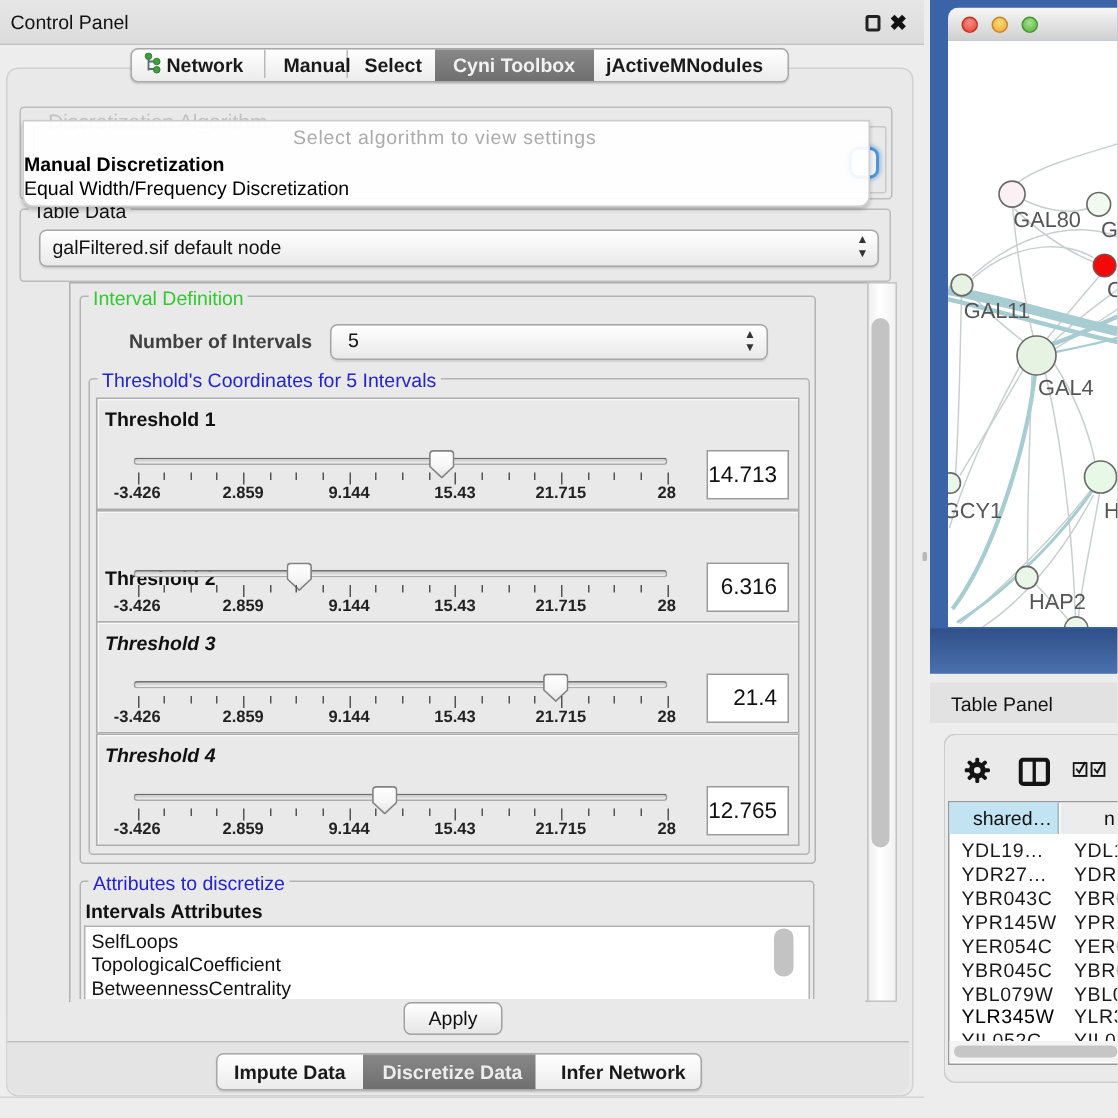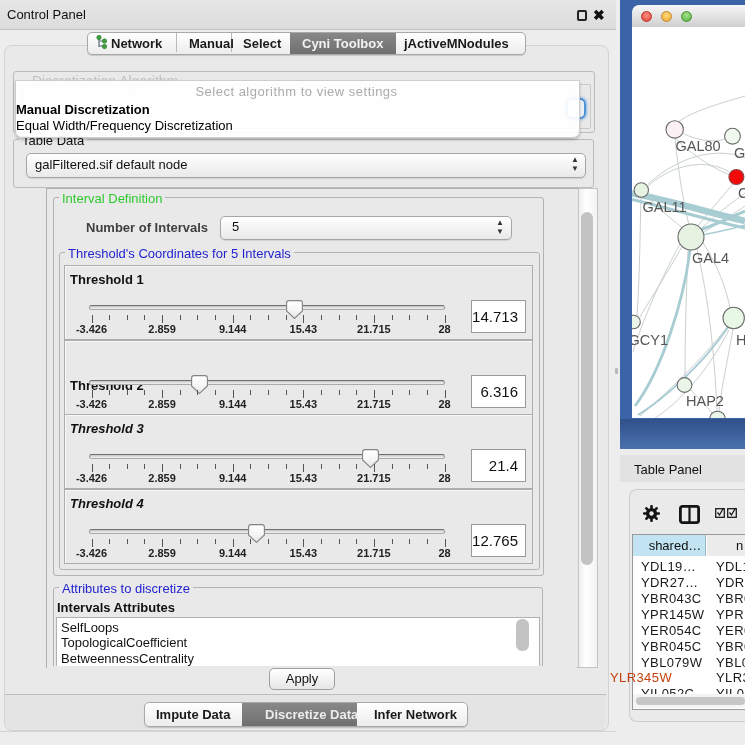--- a/index.html
+++ b/index.html
@@ -249,21 +249,21 @@
 
 <div class="abs" style="left:47px;top:666px;width:530px;height:30px;background:#e9e9e9;"></div>
 
 <div class="abs" style="left:269px;top:668px;width:64px;height:20px;background:linear-gradient(#ffffff,#e6e6e6);border:1px solid #a0a0a0;border-radius:5px;text-align:center;font-size:13px;color:#111;line-height:19px;">Apply</div>
 
 <div class="abs" style="left:5px;top:695px;width:601px;height:34px;background:#e4e4e4;border-radius:0 0 8px 8px;"></div>
 <div class="abs" style="left:5px;top:694px;width:601px;height:1px;background:#bdbdbd;"></div>
 <div class="abs" style="left:144px;top:702px;width:322px;height:23px;background:linear-gradient(#ffffff,#ececec);border:1px solid #a8a8a8;border-radius:5px;box-shadow:0 1px 1px rgba(0,0,0,.15);"></div>
 <div class="abs" style="left:242px;top:702px;width:115px;height:23px;background:linear-gradient(#888888,#6f6f6f);border-top:1px solid #a8a8a8;border-bottom:1px solid #a8a8a8;"></div>
 <div class="abs" style="left:156px;top:707px;font-size:13px;font-weight:bold;color:#1a1a1a;">Impute Data</div>
-<div class="abs" style="left:255px;top:707px;font-size:13px;font-weight:bold;color:#ededed;margin-left:10px;">Discretize Data</div>
+<div class="abs" style="left:255px;top:707px;font-size:13px;font-weight:bold;color:#ededed;">Discretize Data</div>
 <div class="abs" style="left:374px;top:707px;font-size:13px;font-weight:bold;color:#1a1a1a;">Infer Network</div>
 
 <div class="abs" style="left:0;top:731px;width:616px;height:1px;background:#d4d4d4;"></div>
 <div class="abs" style="left:615px;top:368px;width:3px;height:6px;background:#b9b9b9;border-radius:1px;"></div>
 
 <div class="abs" style="left:620px;top:0;width:125px;height:449px;background:#3a63a8;"></div>
 <div class="abs" style="left:632px;top:5px;width:113px;height:22px;background:linear-gradient(#f7f7f7,#cfcfcf);border-bottom:1px solid #9a9a9a;border-radius:7px 0 0 0;"></div>
 <div class="abs" style="left:641px;top:11px;width:11px;height:11px;border-radius:50%;background:radial-gradient(circle at 50% 35%,#f98f84,#e63e30);border:1px solid #ba3328;box-sizing:border-box;"></div>
 <div class="abs" style="left:661px;top:11px;width:11px;height:11px;border-radius:50%;background:radial-gradient(circle at 50% 35%,#fcd878,#f0a92e);border:1px solid #c2882a;box-sizing:border-box;"></div>
 <div class="abs" style="left:681px;top:11px;width:11px;height:11px;border-radius:50%;background:radial-gradient(circle at 50% 35%,#a5e08b,#52b33e);border:1px solid #47942f;box-sizing:border-box;"></div>
@@ -370,19 +370,19 @@
 <div class="abs" style="left:641px;top:590.9px;font-size:13px;letter-spacing:.4px;color:#1a1a1a;white-space:nowrap;">YBR043C</div>
 <div class="abs" style="left:716px;top:590.9px;width:29px;font-size:13px;letter-spacing:.4px;color:#1a1a1a;white-space:nowrap;overflow:hidden;">YBR0</div>
 <div class="abs" style="left:641px;top:606.8000000000001px;font-size:13px;letter-spacing:.4px;color:#1a1a1a;white-space:nowrap;">YPR145W</div>
 <div class="abs" style="left:716px;top:606.8000000000001px;width:29px;font-size:13px;letter-spacing:.4px;color:#1a1a1a;white-space:nowrap;overflow:hidden;">YPR1</div>
 <div class="abs" style="left:641px;top:622.7px;font-size:13px;letter-spacing:.4px;color:#1a1a1a;white-space:nowrap;">YER054C</div>
 <div class="abs" style="left:716px;top:622.7px;width:29px;font-size:13px;letter-spacing:.4px;color:#1a1a1a;white-space:nowrap;overflow:hidden;">YER0</div>
 <div class="abs" style="left:641px;top:638.6px;font-size:13px;letter-spacing:.4px;color:#1a1a1a;white-space:nowrap;">YBR045C</div>
 <div class="abs" style="left:716px;top:638.6px;width:29px;font-size:13px;letter-spacing:.4px;color:#1a1a1a;white-space:nowrap;overflow:hidden;">YBR0</div>
 <div class="abs" style="left:641px;top:654.5px;font-size:13px;letter-spacing:.4px;color:#1a1a1a;white-space:nowrap;">YBL079W</div>
 <div class="abs" style="left:716px;top:654.5px;width:29px;font-size:13px;letter-spacing:.4px;color:#1a1a1a;white-space:nowrap;overflow:hidden;">YBL0</div>
-<div class="abs" style="left:610px;top:670.4px;font-size:13px;letter-spacing:.4px;color:#c2410c;white-space:nowrap;">YLR345W</div>
+<div class="abs" style="left:641px;top:670.4px;font-size:13px;letter-spacing:.4px;color:#000000;white-space:nowrap;">YLR345W</div>
 <div class="abs" style="left:716px;top:670.4px;width:29px;font-size:13px;letter-spacing:.4px;color:#1a1a1a;white-space:nowrap;overflow:hidden;">YLR3</div>
 <div class="abs" style="left:641px;top:686.3000000000001px;font-size:13px;letter-spacing:.4px;color:#1a1a1a;white-space:nowrap;">YIL052C</div>
 <div class="abs" style="left:716px;top:686.3000000000001px;width:29px;font-size:13px;letter-spacing:.4px;color:#1a1a1a;white-space:nowrap;overflow:hidden;">YIL0</div>
 
 <div class="abs" style="left:633px;top:694px;width:112px;height:14px;background:#f4f4f4;"></div>
 <div class="abs" style="left:636px;top:697px;width:109px;height:8px;background:#c6c6c6;border-radius:4px;"></div>
 
 </body></html>

